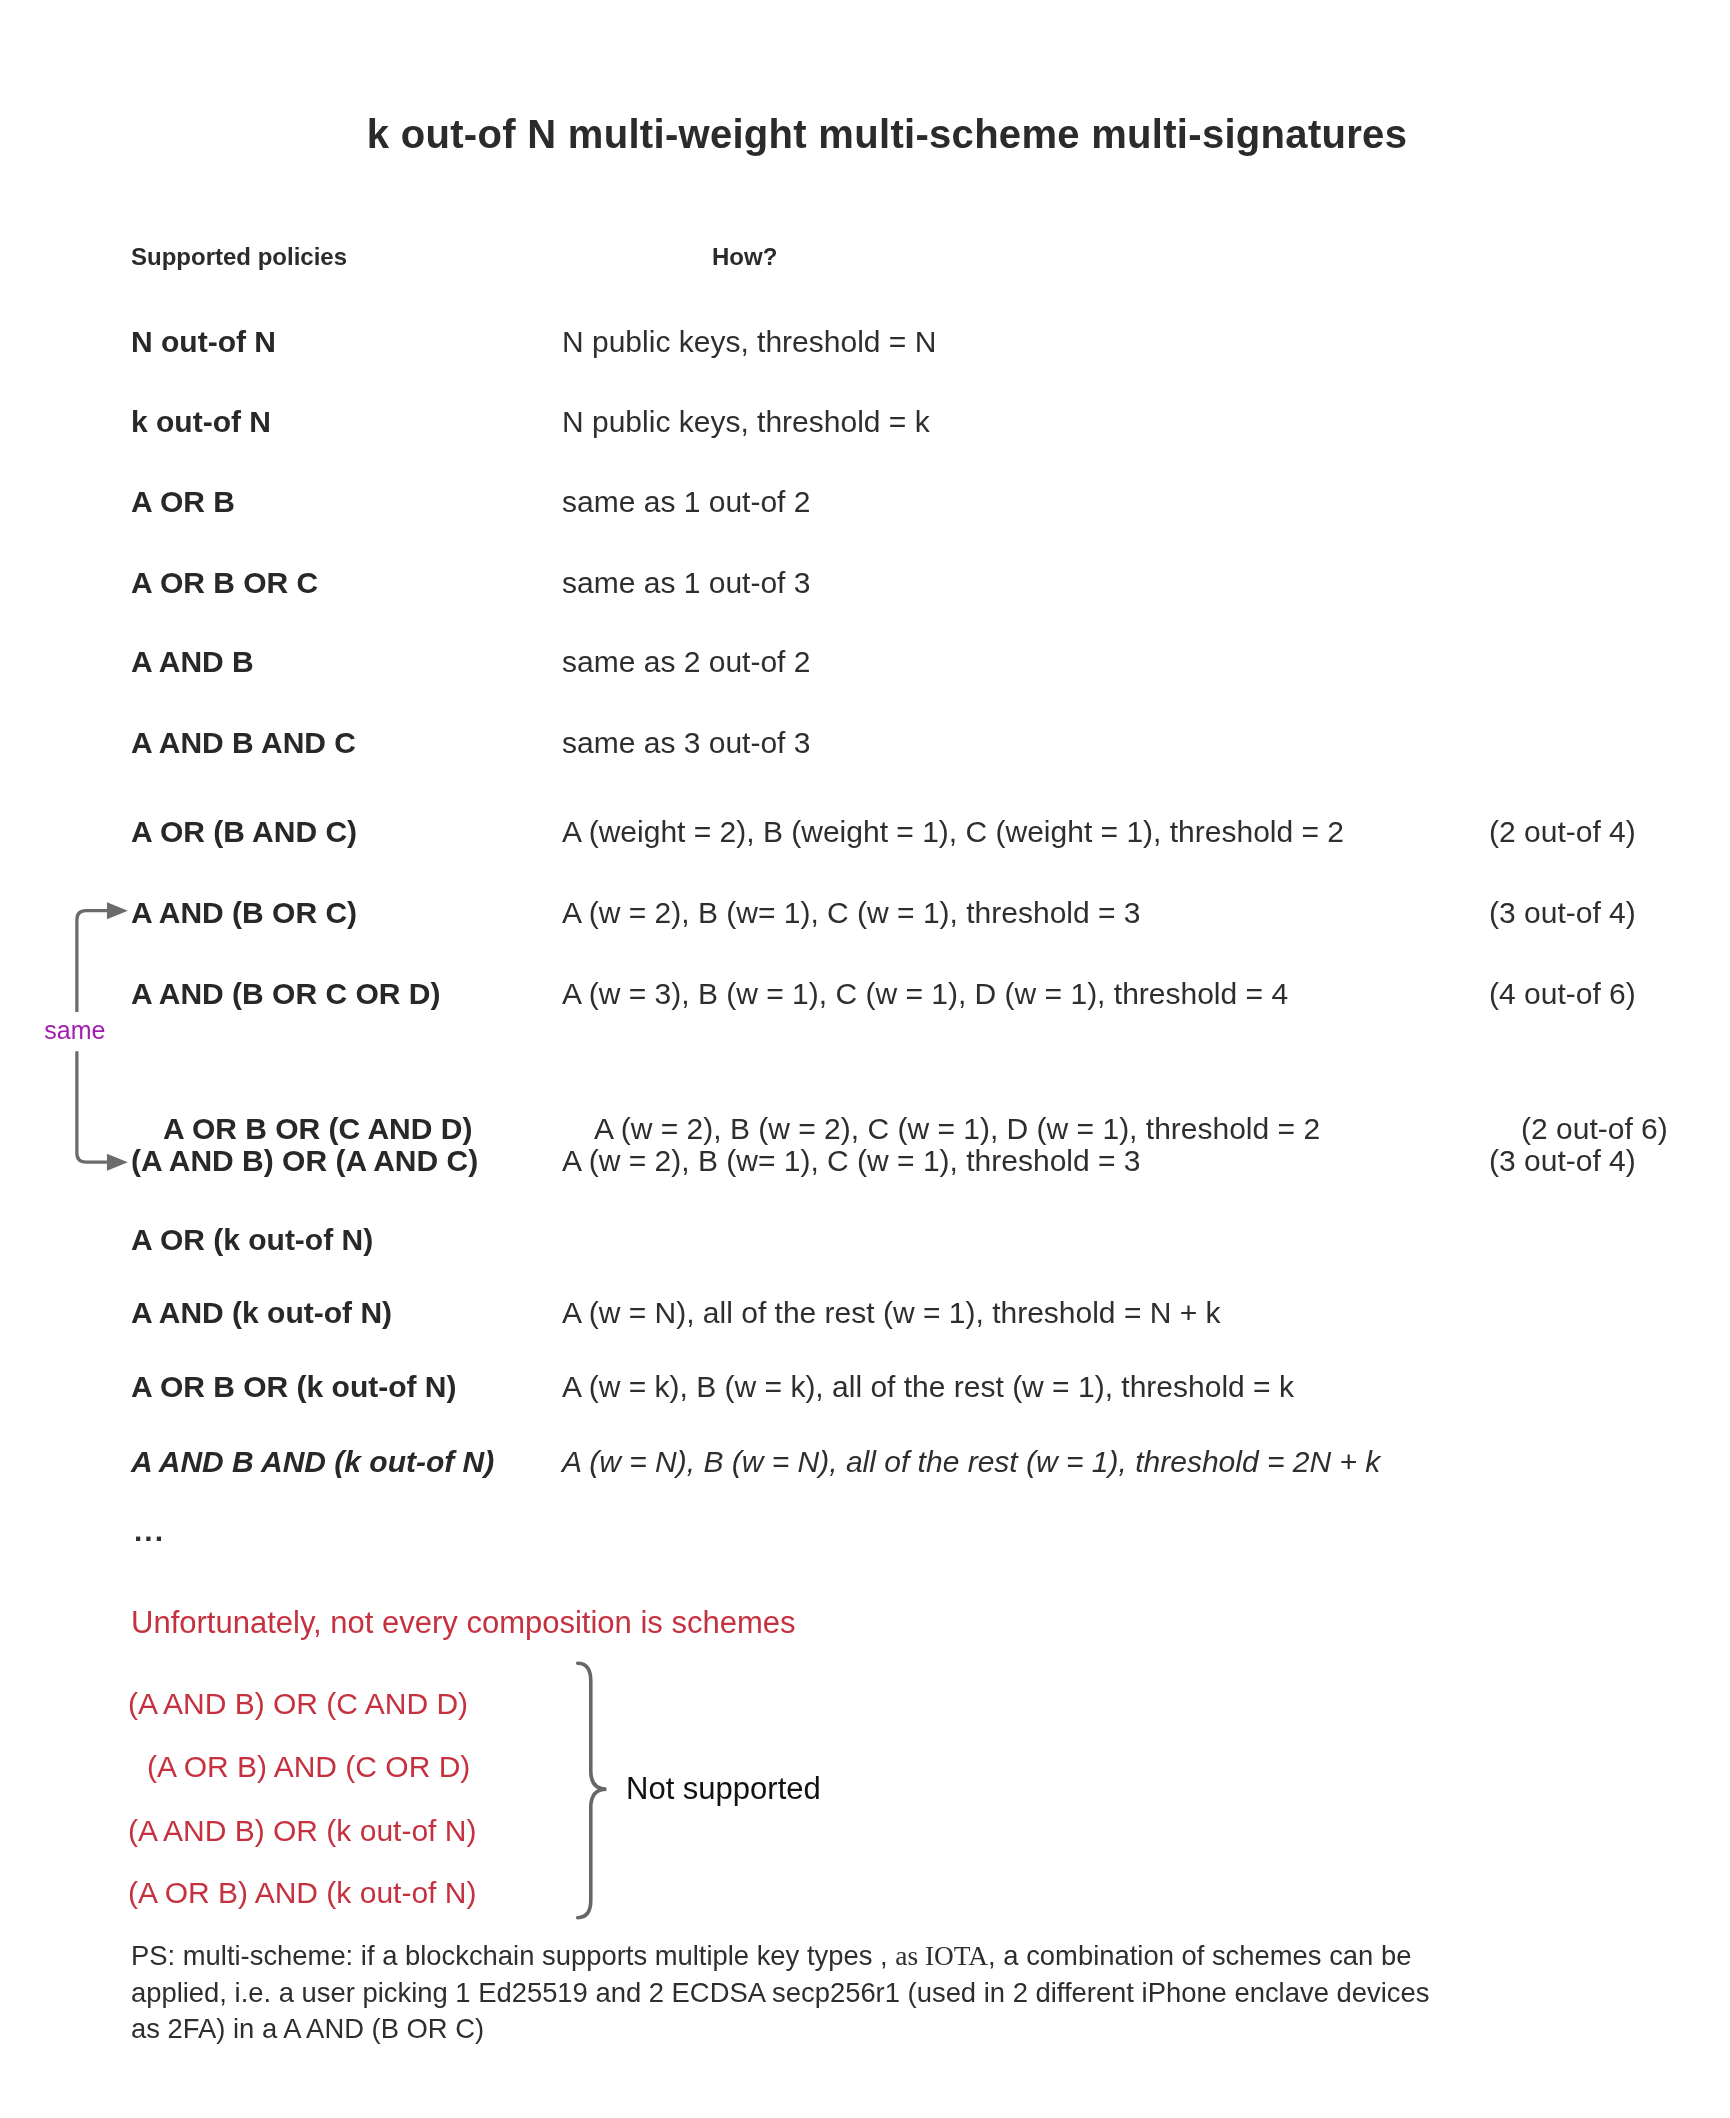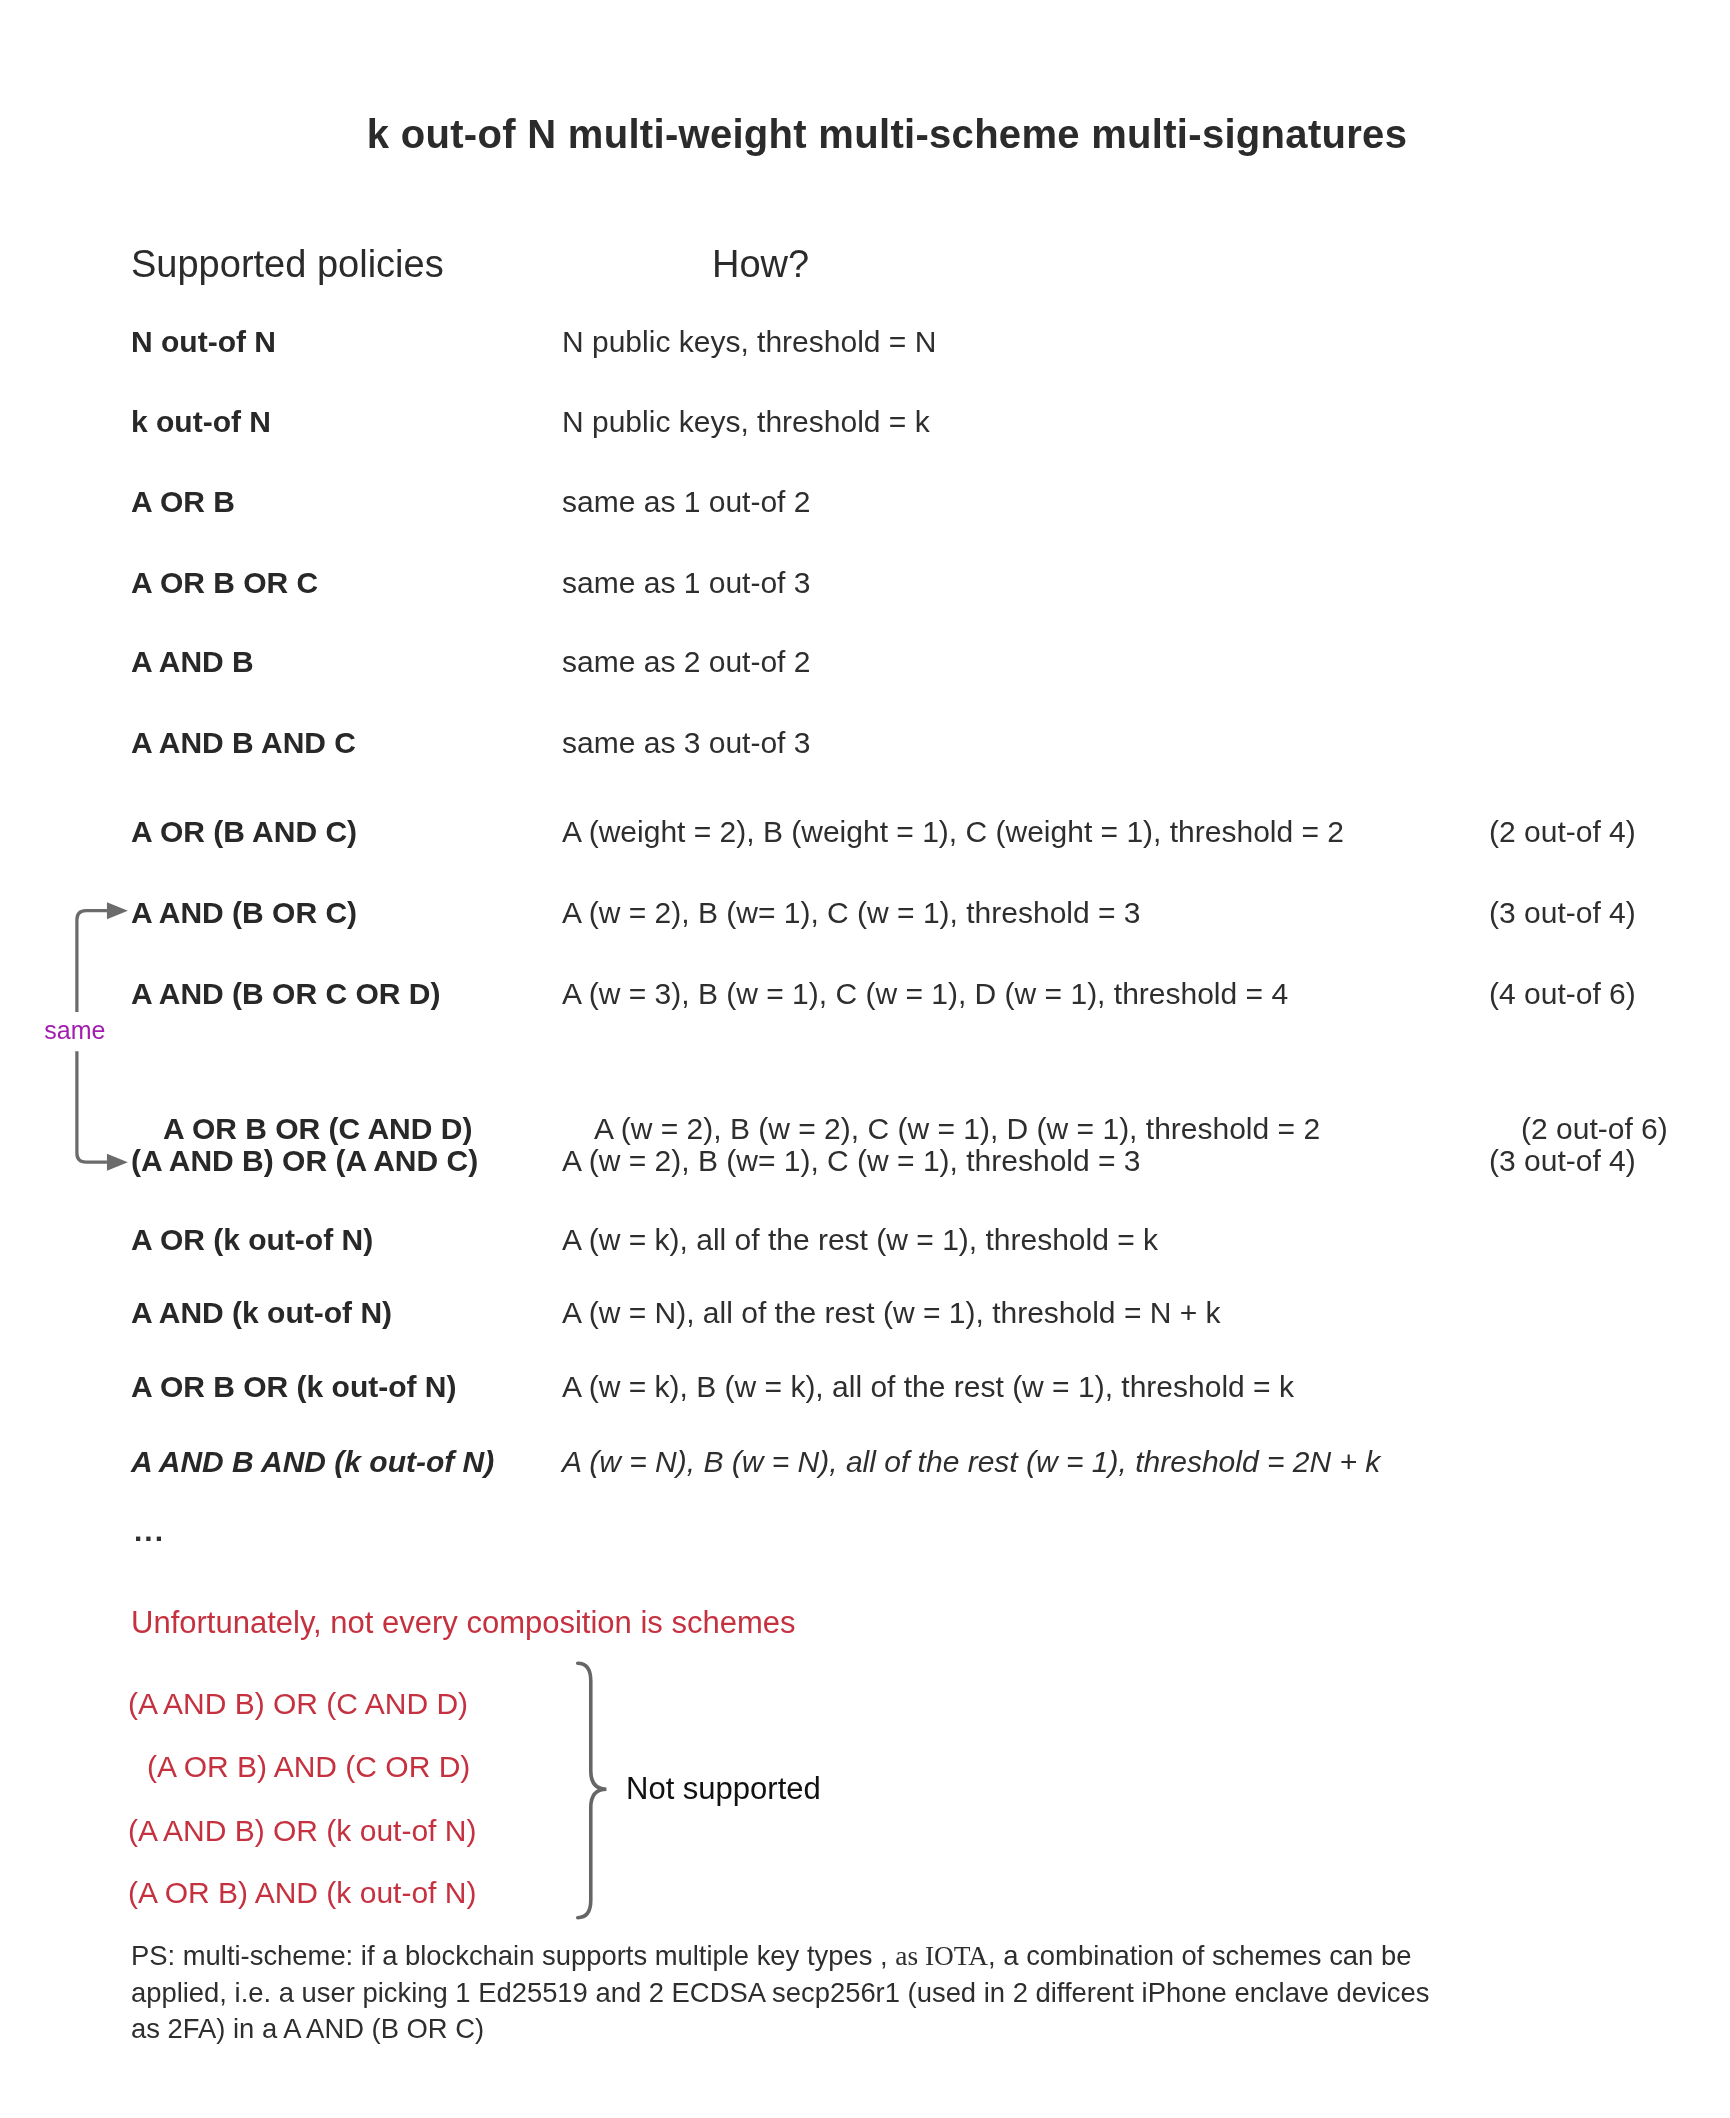--- a/index.html
+++ b/index.html
@@ -10,21 +10,21 @@
     font-family:"Liberation Sans", sans-serif;
     color:#2b2b2b;
     overflow:hidden;
   }
   .title{
     position:absolute;top:112px;left:0;width:100%;
     text-align:center;font-size:40px;font-weight:700;color:#2b2b2b;
     letter-spacing:0.3px;
     padding-left:22px;
   }
-  .colhead{position:absolute;font-size:38px;font-weight:400;white-space:nowrap;}
+  .colhead{position:absolute;font-size:24px;font-weight:700;white-space:nowrap;}
   .colhead.policies{left:131px;top:243px;}
   .colhead.how{left:712px;top:243px;}
 
   .prow{position:absolute;left:0;width:100%;height:37px;}
   .cell{position:absolute;top:0;font-size:30px;white-space:nowrap;color:#2e2e2e;}
   .cell.policy{left:131px;font-weight:700;color:#282828;}
   .cell.howv{left:562px;}
   .cell.outof{left:1489px;}
 
   .ellipsis{position:absolute;left:134px;top:1514px;font-size:30px;font-weight:700;letter-spacing:2px;color:#2e2e2e;}
@@ -102,21 +102,20 @@
       <div class="cell howv">A (w = 2), B (w = 2), C (w = 1), D (w = 1), threshold = 2</div>
       <div class="cell outof">(2 out-of 6)</div>
     </div>
       <div class="prow" style="top: 1144px;">
       <div class="cell policy">(A AND B) OR (A AND C)</div>
       <div class="cell howv">A (w = 2), B (w= 1), C (w = 1), threshold = 3</div>
       <div class="cell outof">(3 out-of 4)</div>
     </div>
       <div class="prow" style="top: 1223px;">
       <div class="cell policy">A OR (k out-of N)</div>
-      <div class="cell howv">A (w = k), all of the rest (w = 1), threshold = k</div>
       <div class="cell outof"></div>
     </div>
       <div class="prow" style="top: 1296px;">
       <div class="cell policy">A AND (k out-of N)</div>
       <div class="cell howv">A (w = N), all of the rest (w = 1), threshold = N + k</div>
       <div class="cell outof"></div>
     </div>
       <div class="prow" style="top: 1370px;">
       <div class="cell policy">A OR B OR (k out-of N)</div>
       <div class="cell howv">A (w = k), B (w = k), all of the rest (w = 1), threshold = k</div>

